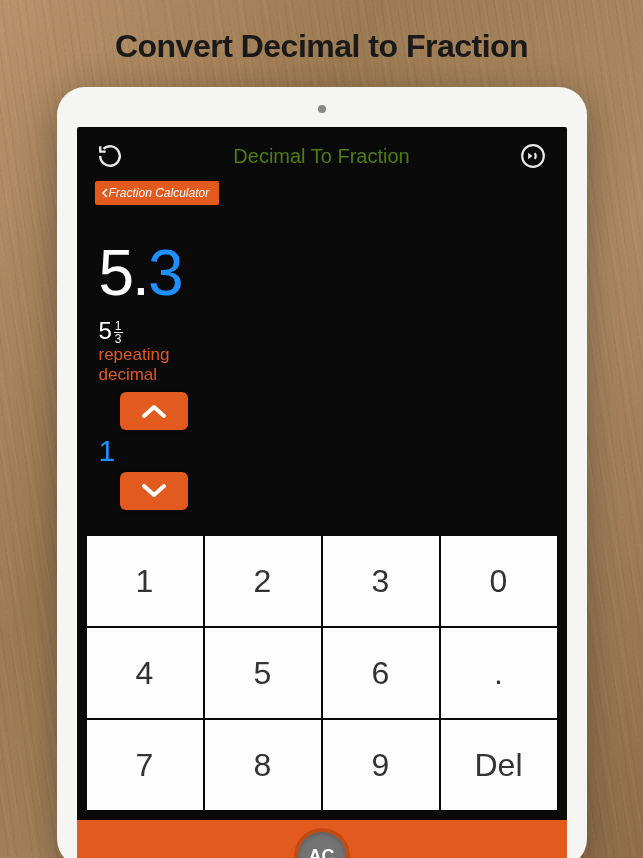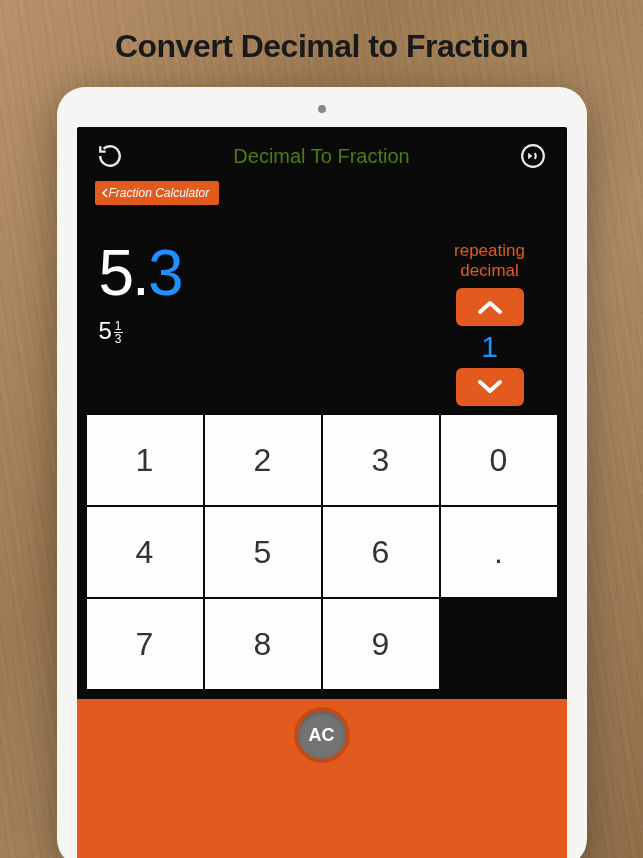--- a/index.html
+++ b/index.html
@@ -78,22 +78,23 @@
     background: #e35a1e;
     color: #fff;
     font-size: 12px;
     padding: 5px 10px 5px 6px;
     border-radius: 2px;
     cursor: pointer;
     font-style: italic;
   }
   .display-area {
     display: flex;
-    padding: 30px 22px 9px;
+    padding: 30px 22px 26px;
     align-items: flex-start;
+    flex-direction: column;
   }
   .display-main { flex: 1; }
   .big-number {
     font-size: 64px;
     font-weight: 400;
     color: #fff;
     line-height: 1;
     letter-spacing: -2px;
   }
   .big-number .decimal-part { color: #1e90ff; }
@@ -110,21 +111,20 @@
     font-size: 12px;
     line-height: 1;
     margin-left: 2px;
     position: relative;
     top: 1px;
   }
   .frac .num { border-bottom: 1px solid #fff; padding: 0 1px; }
   .frac .den { padding: 0 1px; }
   .repeating {
     width: 110px;
-    text-align: center;
   }
   .repeating-label {
     color: #e35a1e;
     font-size: 17px;
     line-height: 1.15;
     margin-bottom: 8px;
   }
   .step-btn {
     background: #e35a1e;
     width: 68px; height: 38px;
@@ -252,20 +252,21 @@
       <div class="key">2</div>
       <div class="key">3</div>
       <div class="key">0</div>
       <div class="key">4</div>
       <div class="key">5</div>
       <div class="key">6</div>
       <div class="key">.</div>
       <div class="key">7</div>
       <div class="key">8</div>
       <div class="key">9</div>
+      <div class="key">Del</div>
     </div>
 
     <div class="footer">
       <div class="ac-btn">AC</div>
     </div>
 
   </div>
 </div>
 
 </body></html>

